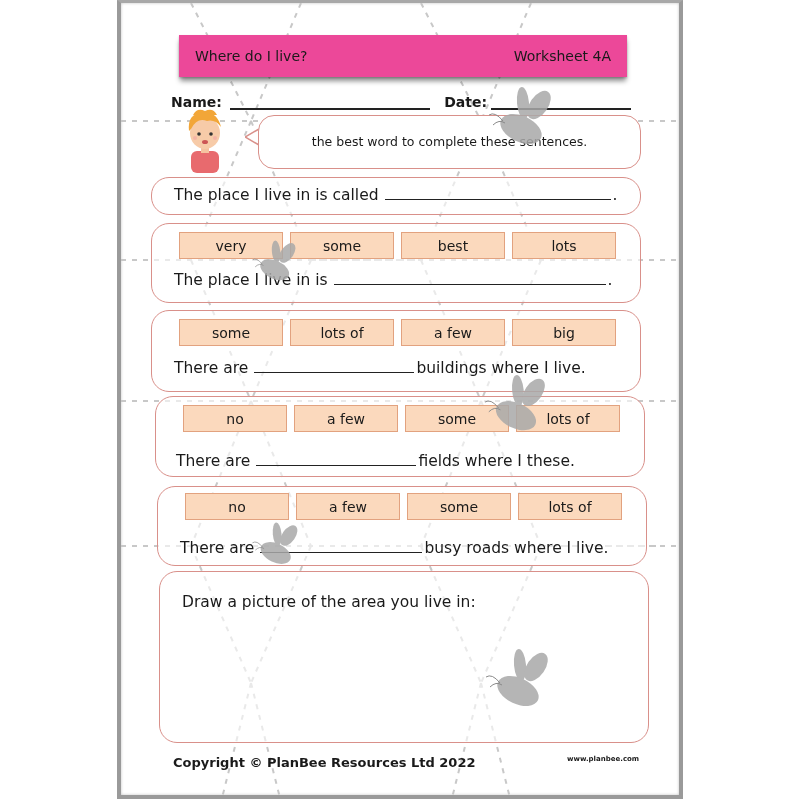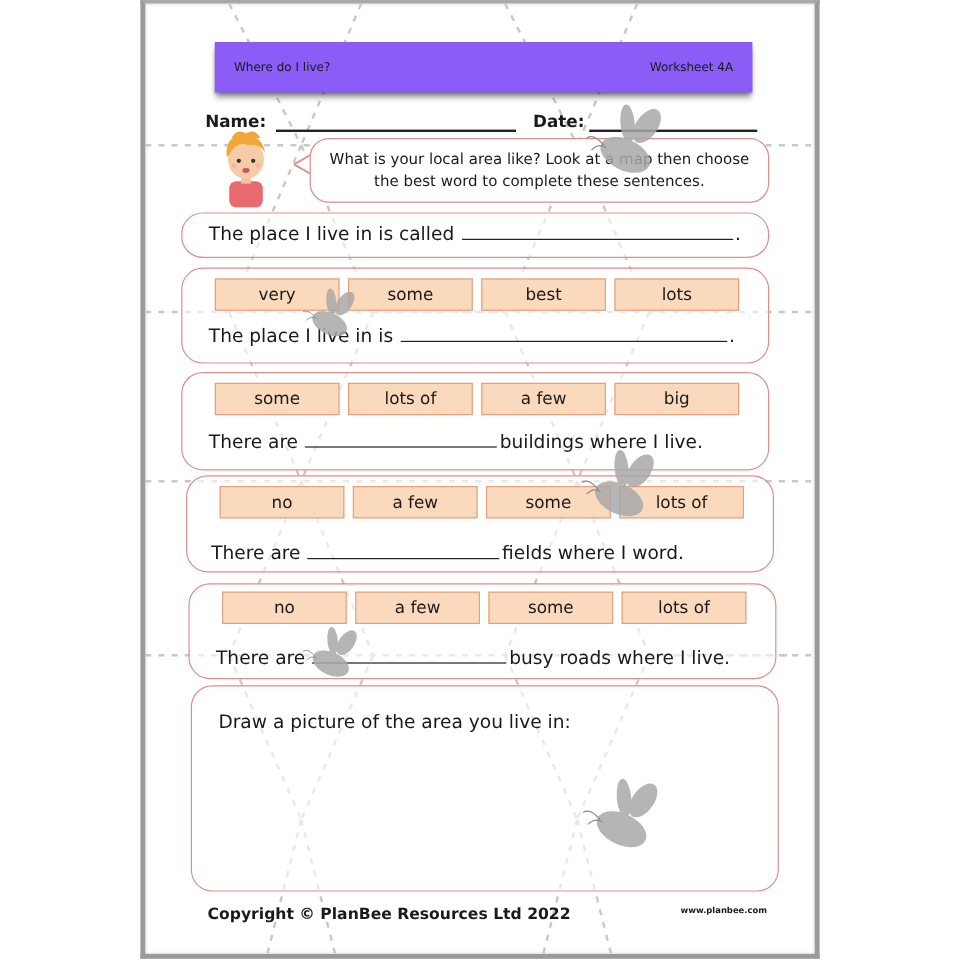--- a/index.html
+++ b/index.html
@@ -14,25 +14,25 @@
     border-bottom: 4px solid #9a9a9a;
     border-top: 3px solid #a8a8a8;
     box-shadow: inset 0 0 3px rgba(0,0,0,0.25);
     overflow: hidden;
   }
 
   .bg-pattern { position: absolute; left: 0; top: 0; width: 566px; height: 799px; pointer-events: none; }
 
   .title-bar {
     position: absolute; left: 58px; top: 32px; width: 448px; height: 42px;
-    background: #8b5cf6;
+    background: #ec4899;
     box-shadow: 0 5px 5px -1px rgba(0,0,0,0.45), 0 1px 2px rgba(0,0,0,0.2);
     display: flex; align-items: center; justify-content: space-between;
     padding: 0 16px;
-    font-size: 10px;
+    font-size: 14px;
   }
 
   .name-row {
     position: absolute; left: 50px; top: 87px; width: 460px; height: 20px;
     display: flex; align-items: flex-end; font-weight: bold; font-size: 14px;
   }
   .name-row .line { border-bottom: 2px solid #222; height: 14px; }
 
   .avatar { position: absolute; left: 62px; top: 104px; width: 44px; height: 66px; }
 
@@ -125,21 +125,20 @@
     <circle cx="28" cy="27" r="1.8" fill="#333"></circle>
     <ellipse cx="22" cy="35" rx="3" ry="2" fill="#c55"></ellipse>
     <circle cx="12" cy="31" r="2" fill="#f4a3a3" opacity="0.6"></circle>
     <circle cx="32" cy="31" r="2" fill="#f4a3a3" opacity="0.6"></circle>
   </svg>
 
   <svg class="bubble-tail" viewBox="0 0 16 20">
     <path d="M14 2 L0 10 L14 18" fill="#fff" stroke="#d9908a" stroke-width="1.5"></path>
   </svg>
   <div class="bubble">
-    <span>What is your local area like? Look at a map then choose</span>
     <span>the best word to complete these sentences.</span>
   </div>
 
   <div class="panel" style="left:30px; top:174px; width:490px; height:38px;">
     <div class="sentence" style="left:22px; top:8px;">
       <span>The place I live in is called</span>
       <span class="blank" style="width:226px;"></span>
       <span>.</span>
     </div>
   </div>
@@ -175,21 +174,21 @@
   <div class="panel" style="left:34px; top:393px; width:490px; height:81px;">
     <div class="words" style="left:27px; top:8px;">
       <div class="word">no</div>
       <div class="word">a few</div>
       <div class="word">some</div>
       <div class="word">lots of</div>
     </div>
     <div class="sentence" style="left:20px; top:55px;">
       <span>There are</span>
       <span class="blank" style="width:160px;"></span>
-      <span>fields where I word.</span>
+      <span>fields where I these.</span>
     </div>
   </div>
 
   <div class="panel" style="left:36px; top:483px; width:490px; height:80px;">
     <div class="words" style="left:27px; top:6px;">
       <div class="word">no</div>
       <div class="word">a few</div>
       <div class="word">some</div>
       <div class="word">lots of</div>
     </div>

